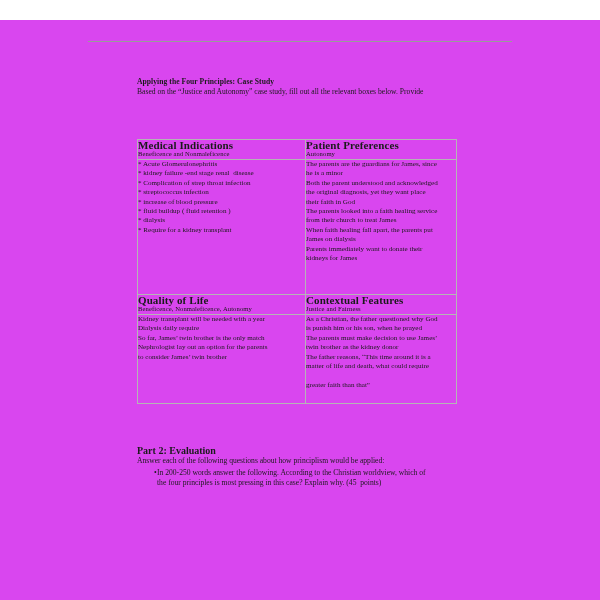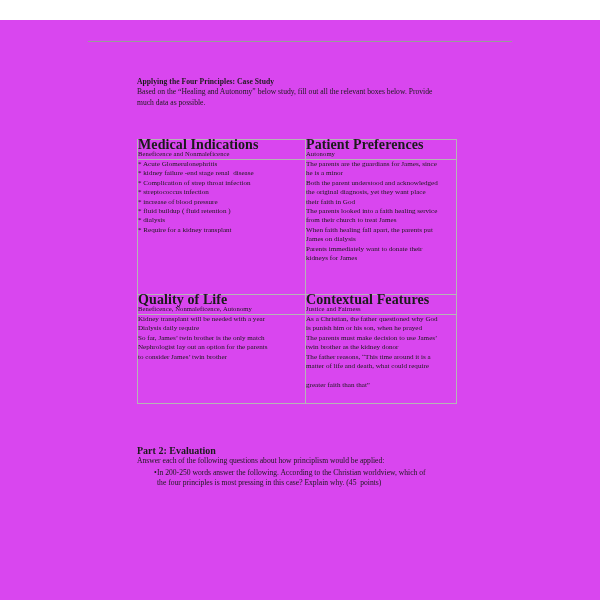--- a/index.html
+++ b/index.html
@@ -71,21 +71,21 @@
     padding: 0;
   }
   .col-left { width: 168px; }
   .col-right { width: 151px; }
 
   .cell-head {
     padding: 2px 4px 1px 4px;
     border-bottom: 1px solid #b5b5b5 !important;
   }
   .cell-head .h-title {
-    font-size: 14px;
+    font-size: 11px;
     font-weight: bold;
     line-height: 10.4px;
     letter-spacing: 0.1px;
   }
   .cell-head .h-sub {
     font-size: 6.6px;
     line-height: 8.6px;
     letter-spacing: 0.1px;
   }
   .cell-body {
@@ -140,22 +140,21 @@
 </style>
 </head>
 <body>
 
 <div class="page">
 
   <div class="top-rule"></div>
 
   <div class="content">
     <p class="doc-title">Applying the Four Principles: Case Study</p>
-    <p class="intro">Based on the “Healing and Autonomy” below study, fill out all the relevant boxes below. Provide</p>
-    <p class="intro">much data as possible.</p>
+    <p class="intro">Based on the “Justice and Autonomy” case study, fill out all the relevant boxes below. Provide</p>
   </div>
 
   <table class="chart-table">
     <colgroup>
       <col class="col-left">
         <col class="col-right">
     </colgroup>
     <tbody>
       <tr>
         <td class="cell-head">

